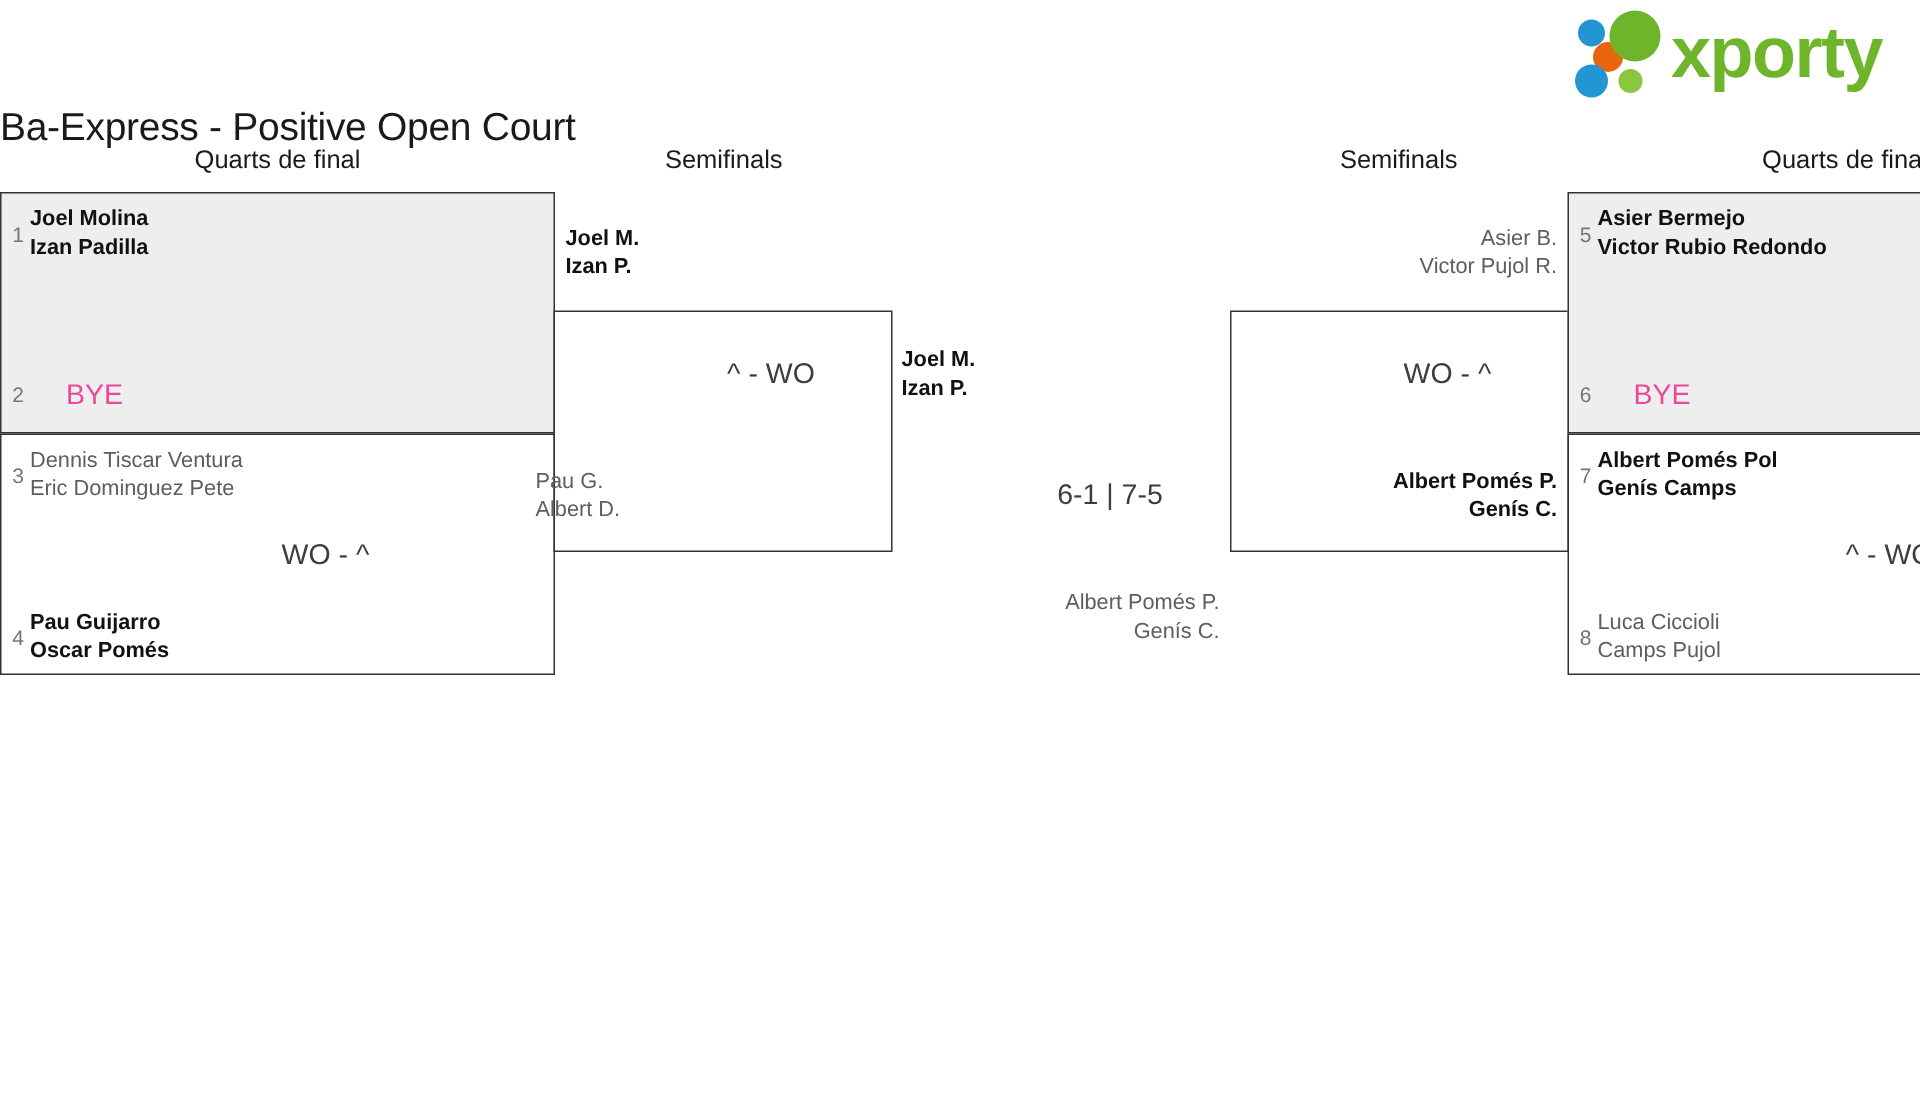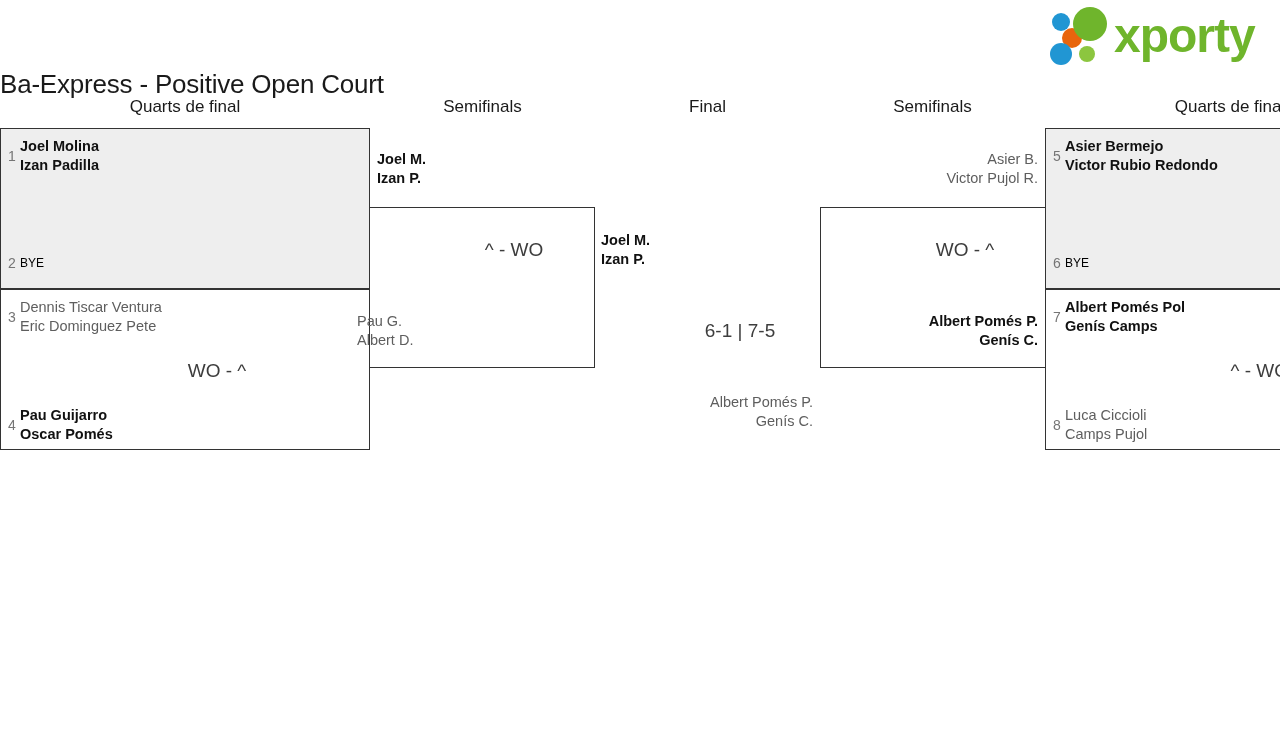--- a/index.html
+++ b/index.html
@@ -55,21 +55,21 @@
   }
   .entry.right { justify-content: flex-end; }
   .seed {
     color: #757575; font-size: 14px; width: 16px;
     text-align: center; flex: 0 0 auto;
   }
   .names { display: flex; flex-direction: column; }
   .names.right { text-align: right; justify-content: flex-end; }
   .winner .names { color: #111111; font-weight: 700; }
   .loser  .names { color: #5e5e5e; font-weight: 400; }
-  .bye-label { color: #000000; font-weight: 400; font-size: 12px; }
+  .bye-label { color: #ec4899; font-weight: 400; font-size: 19px; margin-left: 24px; }
 
   
   .score {
     position: absolute;
     font-size: 19px; line-height: 18px; color: #3d3d3d;
     white-space: nowrap;
     margin-left: 32px;
   }
   .score.center { text-align: center; }
   .score.right { text-align: right; }
@@ -90,21 +90,20 @@
       <circle cx="24" cy="32" r="10" fill="#e8650d"></circle>
       <circle cx="42" cy="18" r="17" fill="#6fb52c"></circle>
       <circle cx="13" cy="48" r="11" fill="#2196d3"></circle>
       <circle cx="39" cy="48" r="8" fill="#8cc63f"></circle>
     </svg>
     <div class="logo-word">xporty</div>
   </div>
 
   <div class="col-header" style="left:0px;   width:370px;">Quarts de final</div>
   <div class="col-header" style="left:370px; width:225px;">Semifinals</div>
-  <div class="col-header" style="left:595px; width:225px;">Final</div>
   <div class="col-header" style="left:820px; width:225px;">Semifinals</div>
   <div class="col-header" style="left:1045px;width:370px;">Quarts de final</div>
 
   <div class="box shaded" style="left:0px; top:128px; width:370px; height:161px;"></div>
 
   <div class="entry winner" style="left:4px; top:136px; width:360px; height:40px;">
     <span class="seed">1</span>
     <span class="names">
       <span>Joel Molina</span>
       <span>Izan Padilla</span>

